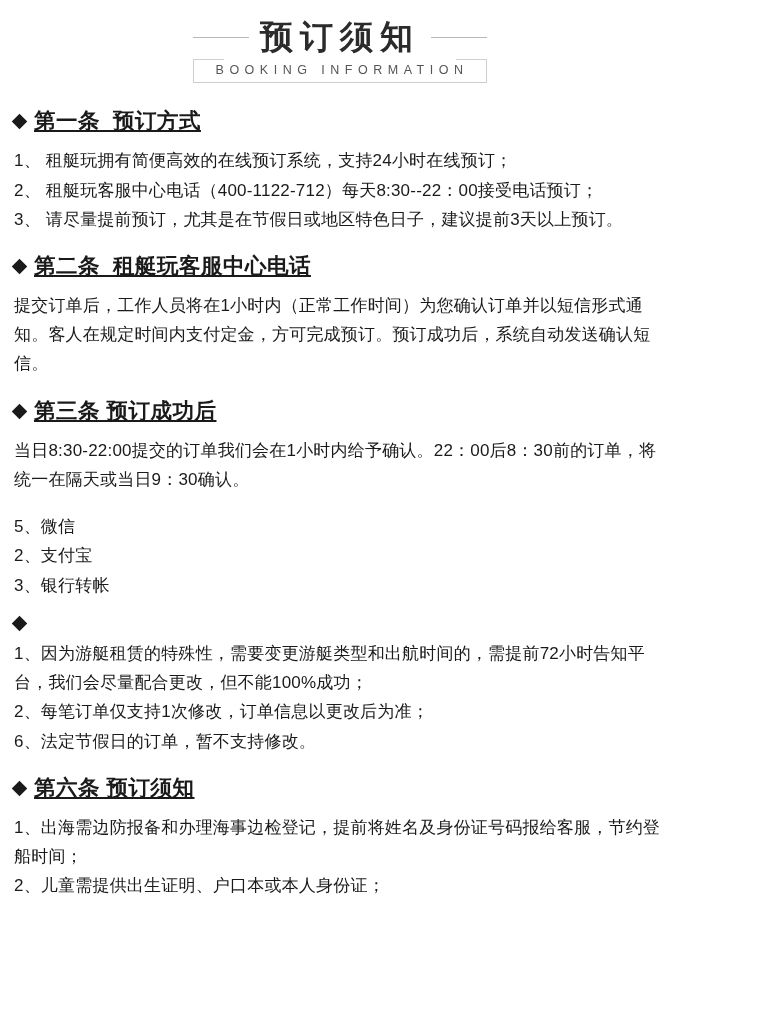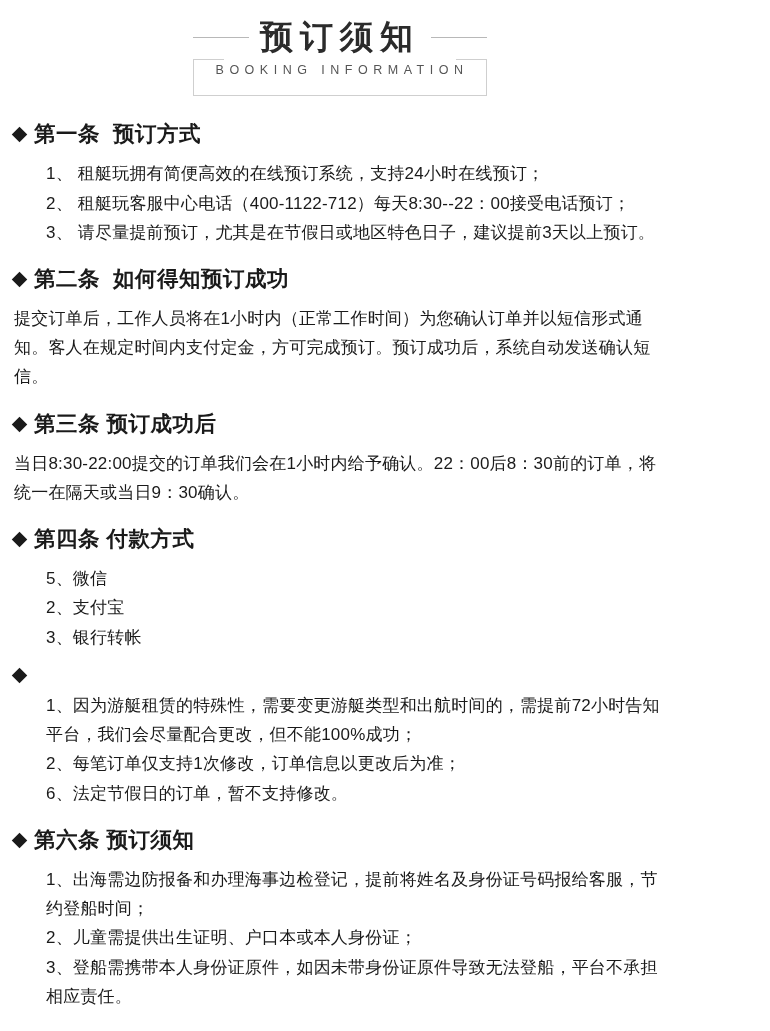--- a/index.html
+++ b/index.html
@@ -52,21 +52,21 @@
   .header-title .rule-left { left: 0; }
   .header-title .rule-right { right: 0; }
 
   .header-sub {
     margin-top: 2px;
     font-size: 12.5px;
     letter-spacing: 5.5px;
     color: #555;
     border: 1px solid #cfcfcf;
     border-top: none;
-    padding: 4px 18px 18px 22px;
+    padding: 4px 18px 5px 22px;
     display: block;
     box-sizing: border-box;
     position: relative;
   }
   .header-sub::before,
   .header-sub::after {
     content: "";
     position: absolute;
     top: 0;
     width: 30px;
@@ -97,21 +97,21 @@
     display: inline-block;
     width: 11px;
     height: 11px;
     background: #1a1a1a;
     transform: rotate(45deg);
     margin-right: 9px;
     flex: 0 0 auto;
     position: relative;
     top: 0px;
   }
-  .sec-title { white-space: pre; }
+  .sec-title { white-space: pre; text-decoration: underline; }
 
   .body-text {
     font-size: 17px;
     line-height: 1.72;
     color: #1a1a1a;
     letter-spacing: 0.2px;
   }
   .body-text p {
     margin: 0;
   }
@@ -120,21 +120,20 @@
     padding: 0;
     list-style: none;
   }
   ol.numlist li {
     font-size: 17px;
     line-height: 1.72;
     letter-spacing: 0.2px;
     color: #1a1a1a;
     text-indent: 0;
     padding-left: 0;
-    margin-left: 32px;
   }
   .pay-list li {
     line-height: 1.82;
   }
 </style>
 </head>
 <body>
 
 <div class="page">
 
@@ -157,42 +156,38 @@
     <ol class="numlist">
       <li>1、 租艇玩拥有简便高效的在线预订系统，支持24小时在线预订；</li>
       <li>2、 租艇玩客服中心电话（400-1122-712）每天8:30--22：00接受电话预订；</li>
       <li>3、 请尽量提前预订，尤其是在节假日或地区特色日子，建议提前3天以上预订。</li>
     </ol>
   </div>
 
   <div class="section">
     <div class="sec-head">
       <span class="diamond"></span>
-      <span class="sec-title">第二条  如何得知预订成功</span>
+      <span class="sec-title">第二条  租艇玩客服中心电话</span>
     </div>
     <div class="body-text">
       <p>提交订单后，工作人员将在1小时内（正常工作时间）为您确认订单并以短信形式通知。客人在规定时间内支付定金，方可完成预订。预订成功后，系统自动发送确认短信。</p>
     </div>
   </div>
 
   <div class="section">
     <div class="sec-head">
       <span class="diamond"></span>
       <span class="sec-title">第三条 预订成功后</span>
     </div>
     <div class="body-text">
       <p>当日8:30-22:00提交的订单我们会在1小时内给予确认。22：00后8：30前的订单，将统一在隔天或当日9：30确认。</p>
     </div>
   </div>
 
   <div class="section">
-    <div class="sec-head">
-      <span class="diamond"></span>
-      <span class="sec-title">第四条 付款方式</span>
-    </div>
     <ol class="numlist pay-list">
       <li>5、微信</li>
       <li>2、支付宝</li>
       <li>3、银行转帐</li>
     </ol>
   </div>
 
   <div class="section">
     <div class="sec-head">
       <span class="diamond"></span>
@@ -205,17 +200,16 @@
   </div>
 
   <div class="section">
     <div class="sec-head">
       <span class="diamond"></span>
       <span class="sec-title">第六条 预订须知</span>
     </div>
     <ol class="numlist">
       <li>1、出海需边防报备和办理海事边检登记，提前将姓名及身份证号码报给客服，节约登船时间；</li>
       <li>2、儿童需提供出生证明、户口本或本人身份证；</li>
-      <li>3、登船需携带本人身份证原件，如因未带身份证原件导致无法登船，平台不承担相应责任。</li>
     </ol>
   </div>
 
 </div>
 
 </body></html>

